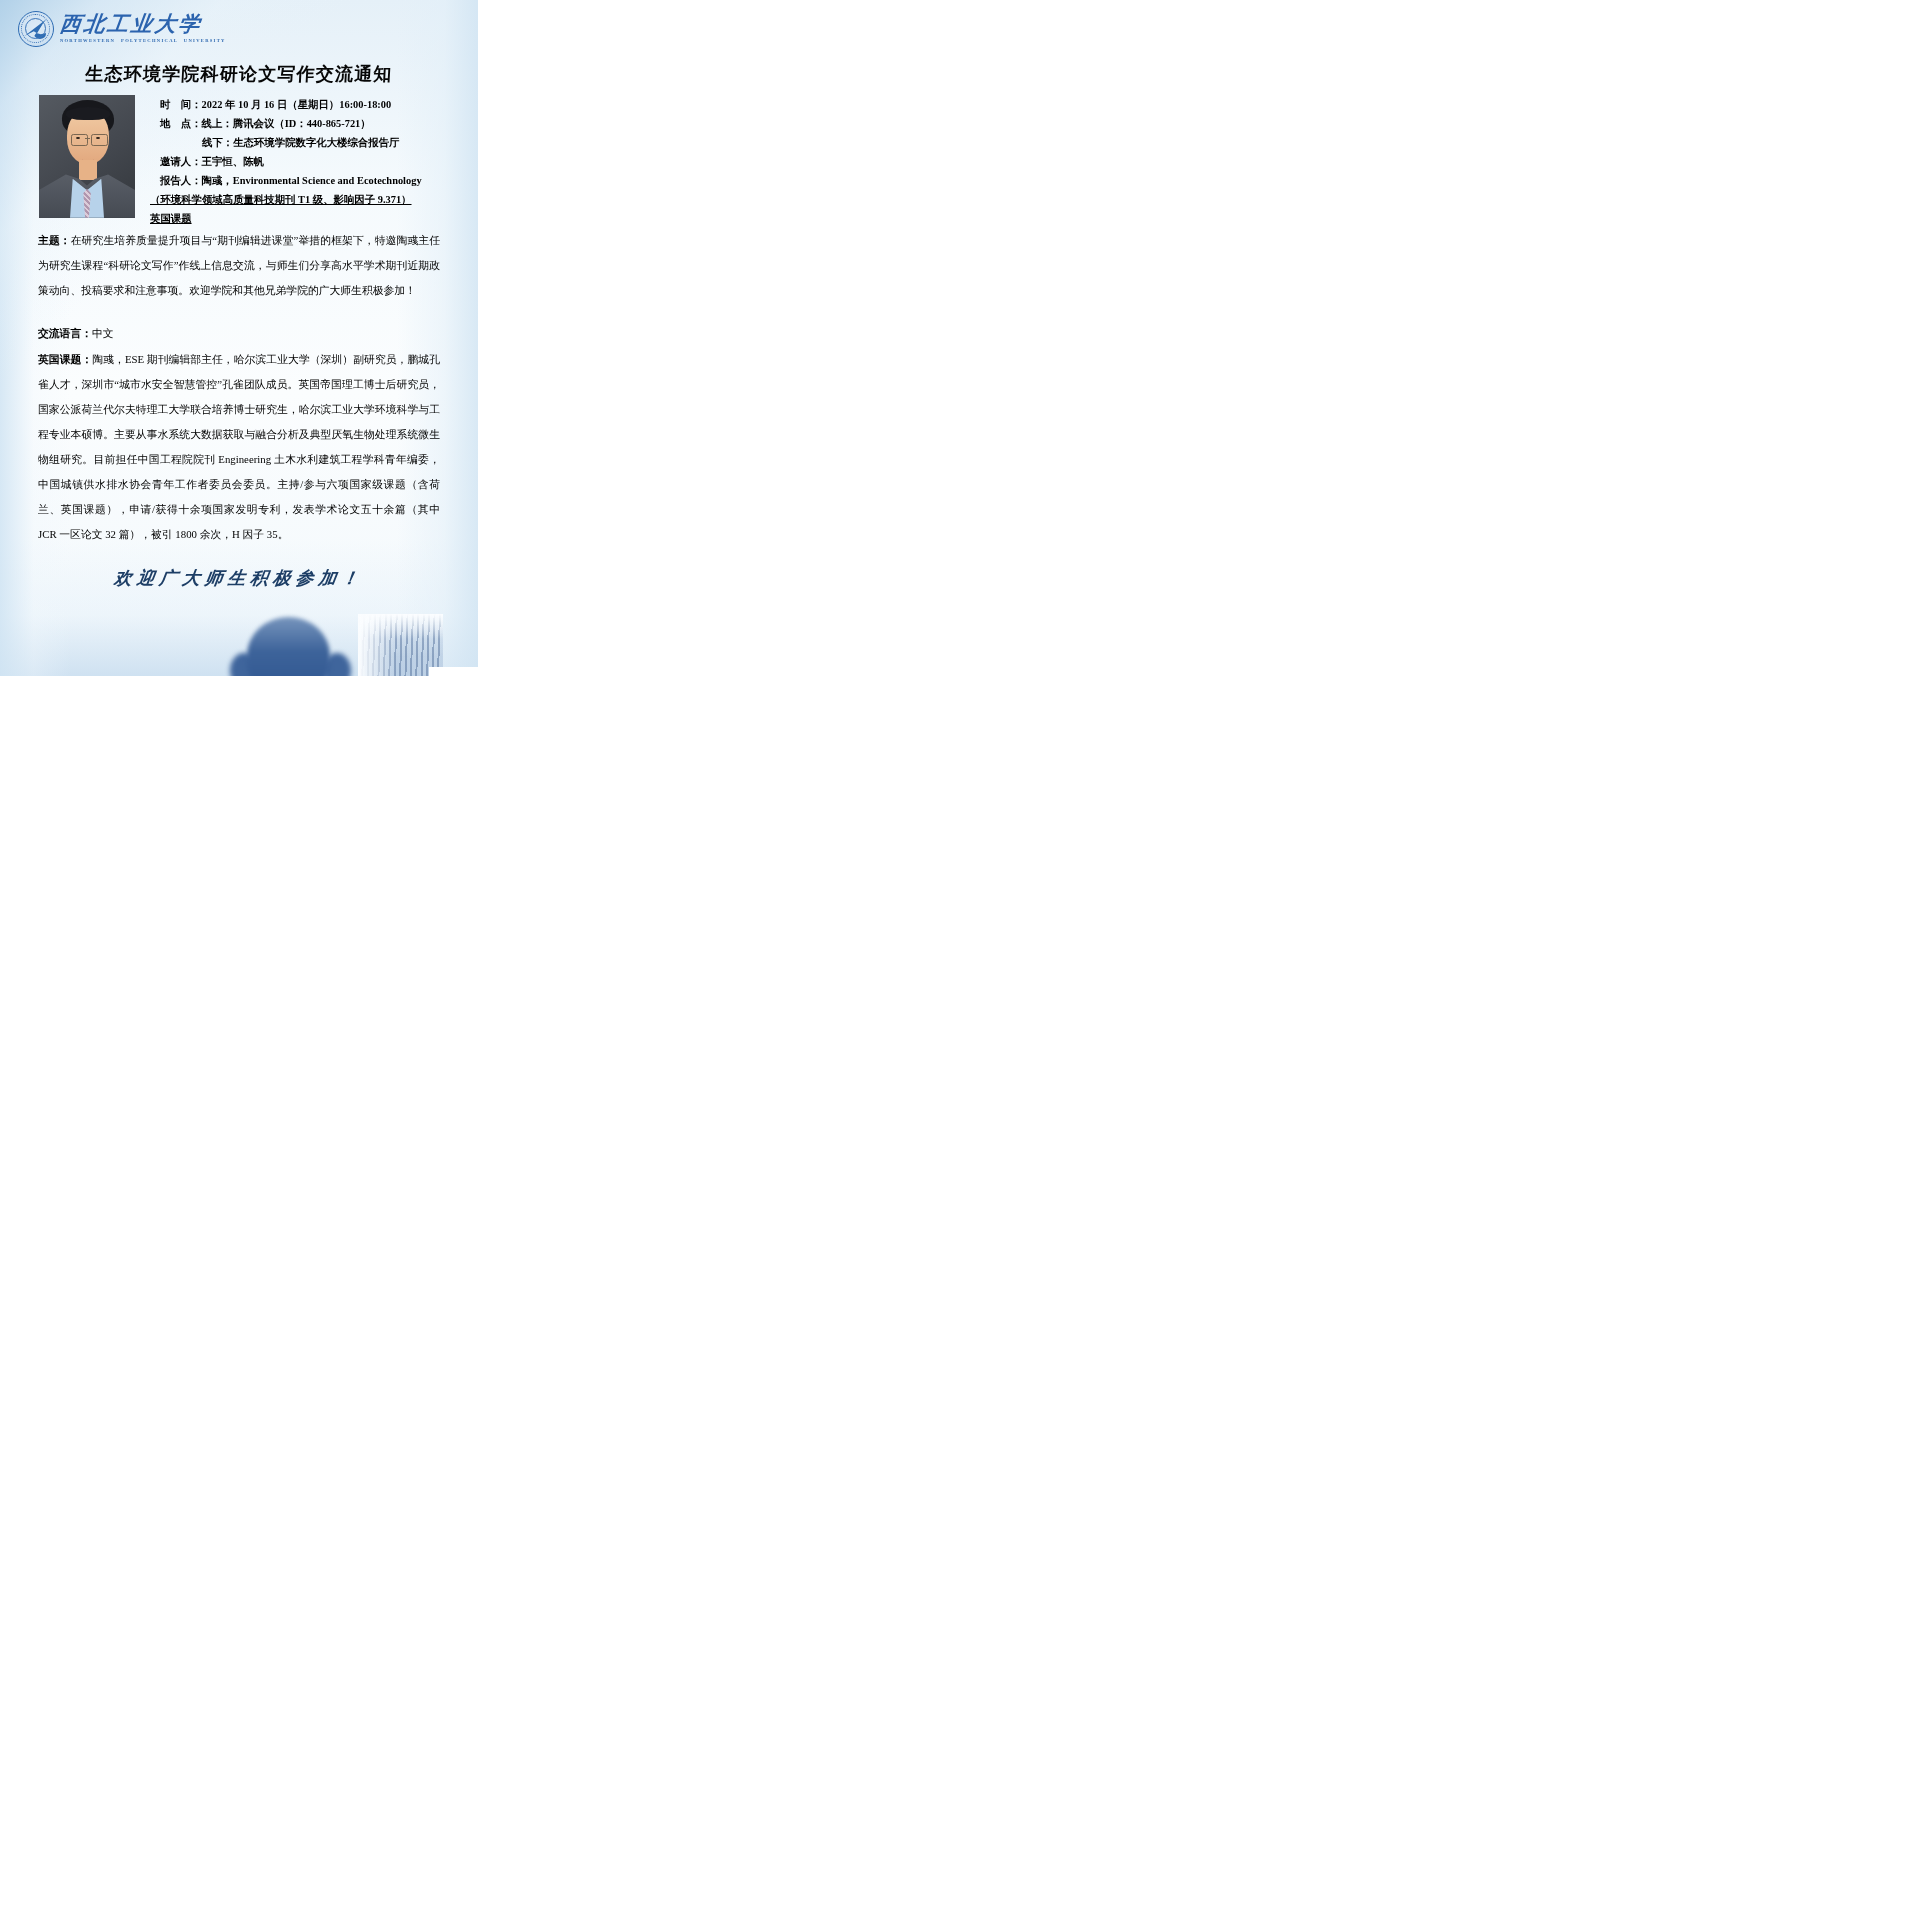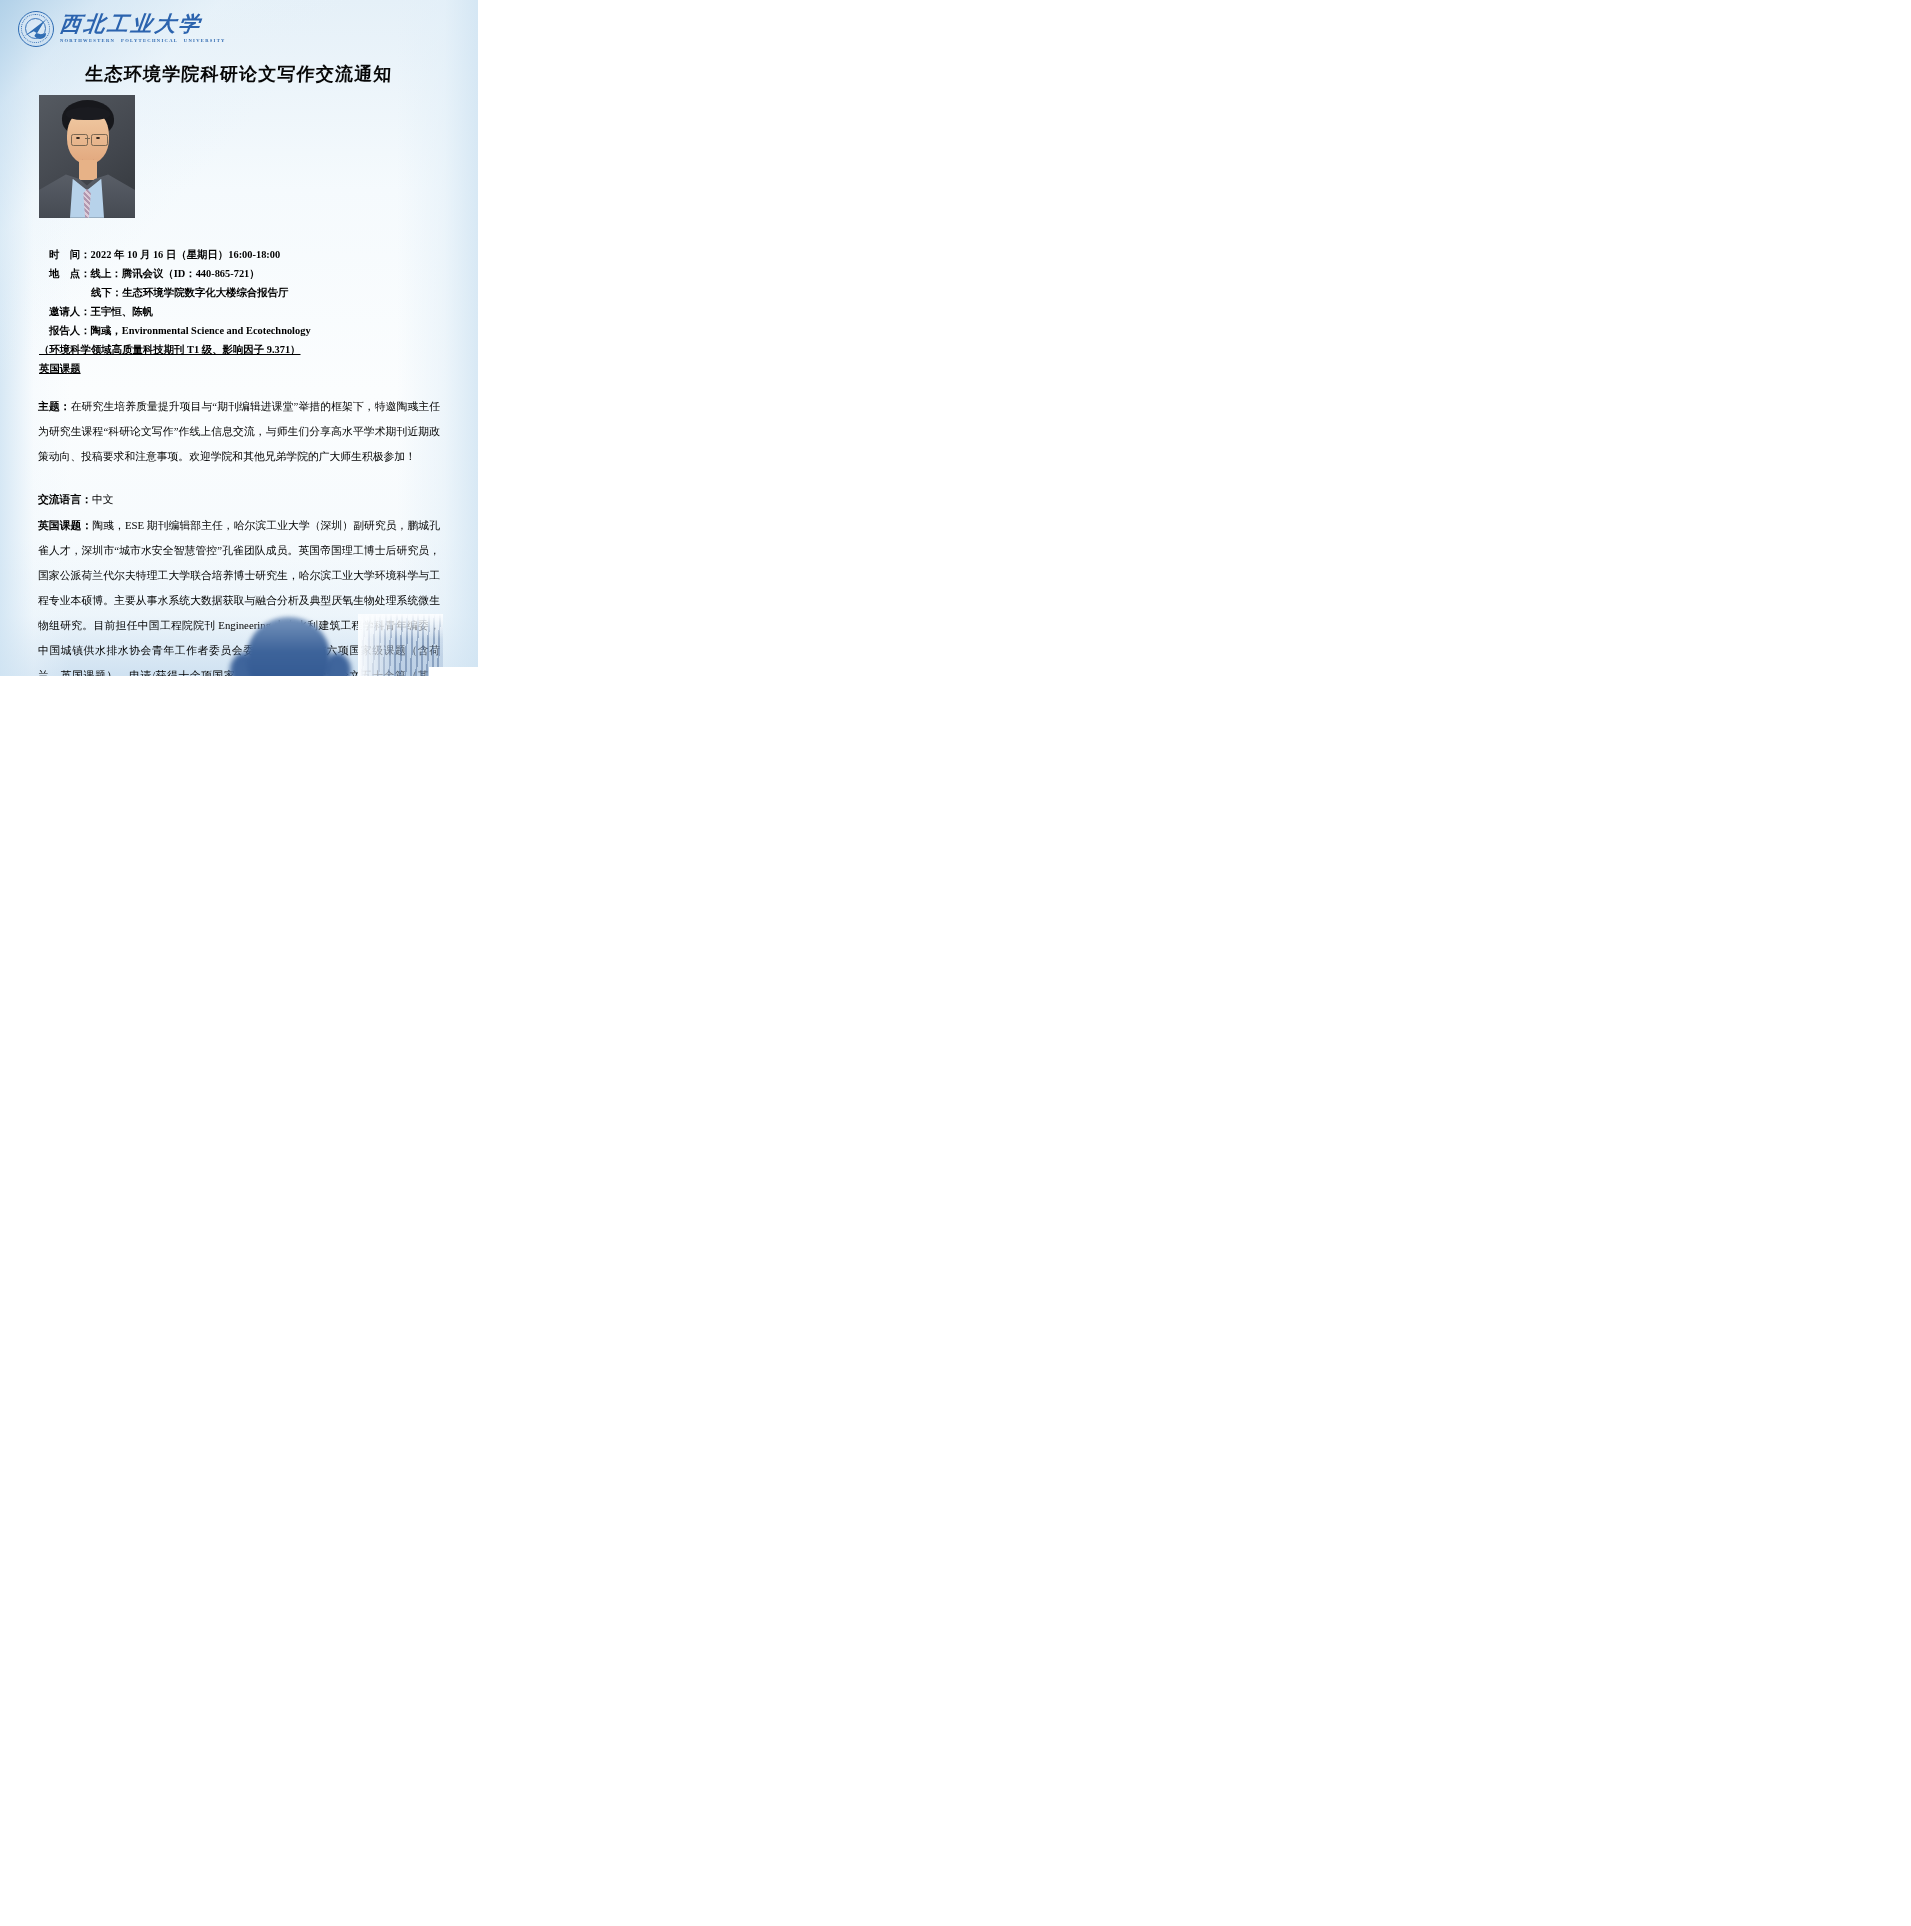--- a/index.html
+++ b/index.html
@@ -21,21 +21,21 @@
              clip-path:polygon(5% 92%, 92% 8%, 78% 30%, 55% 78%, 42% 68%);}
   .seal-wave{position:absolute;left:15.4px;top:21.6px;width:12.3px;height:6.2px;background:#2e6cb3;
              border-radius:0 0 60% 60% / 0 0 100% 100%;clip-path:polygon(0 45%, 18% 0, 55% 18%, 100% 0, 100% 100%, 0 100%);}
   .logo-text{display:flex;flex-direction:column;}
   .logo-cn{font-size:21px;line-height:1.0;font-weight:bold;font-style:italic;color:#2b63ae;
            letter-spacing:2.7px;transform:skewX(-7deg);white-space:nowrap;}
   .logo-en{margin-top:3.1px;font-size:4.6px;font-weight:bold;color:#2e68b0;letter-spacing:1.3px;
            word-spacing:3.5px;white-space:nowrap;}
   .title{margin-top:15.4px;text-align:center;font-size:18px;font-weight:bold;color:#070707;
          letter-spacing:1.2px;transform:skewX(-3deg);line-height:1.2;}
-  .info-section{display:flex;gap:27px;margin:9.2px 38px 0 39px;flex-direction:column;}
+  .info-section{display:flex;gap:15px;margin:9.2px 38px 0 39px;}
   .photo{position:relative;width:96px;height:123px;flex:none;overflow:hidden;
          background:linear-gradient(145deg,#555a61 0%,#43474e 55%,#33373c 100%);}
   .p-hair{position:absolute;top:5.4px;left:23px;width:52px;height:37px;background:#17181c;
           border-radius:52% 54% 46% 48%;}
   .p-face{position:absolute;top:14.6px;left:28px;width:42px;height:55px;
           background:linear-gradient(#f1cba4,#e2a87e);border-radius:48% 48% 46% 46%;}
   .p-fringe{position:absolute;top:12.3px;left:27px;width:44px;height:13px;background:#1a1b20;
             border-radius:50% 50% 40% 40%;}
   .p-glass{position:absolute;top:39px;width:14.6px;height:10px;border:1px solid #7a6752;border-radius:2.3px;}
   .p-glass.l{left:32px;} .p-glass.r{left:52px;}
@@ -52,21 +52,21 @@
   .p-tie{position:absolute;bottom:0;left:50%;transform:translateX(-50%);width:7.7px;height:29px;
          background:repeating-linear-gradient(45deg,#dccbd8 0 1.9px,#b096ae 1.9px 3.9px);
          clip-path:polygon(50% 0, 100% 16%, 74% 100%, 26% 100%, 0 16%);}
   .info-lines{flex:1;padding-left:10px;font-weight:bold;font-size:10.4px;line-height:19px;color:#000;}
   .info-line{white-space:nowrap;}
   .info-line .lab{font-weight:bold;}
   .indent{padding-left:42px;}
   .outdent{margin-left:-10px;text-decoration:underline;}
   .para{margin:0 38px;font-size:10.8px;line-height:25px;color:#000;text-align:justify;text-justify:inter-ideograph;}
   .para .lab{font-weight:bold;}
-  .topic{margin-top:16px;}
+  .topic{margin-top:0;}
   .language{margin-top:18px;}
   .bio{margin-top:1.5px;}
   .closing{margin-top:20px;text-align:center;font-size:17.7px;line-height:23px;font-weight:bold;
            font-style:italic;color:#1d3e66;letter-spacing:5px;transform:skewX(-8deg);}
   .footer-art{position:absolute;left:0;bottom:0;width:100%;height:92px;pointer-events:none;}
   .statue-dome{position:absolute;left:247px;bottom:-17.7px;width:83px;height:77px;
                background:linear-gradient(180deg,#7795bd 0%,#3d639a 45%,#2f5690 100%);
                border-radius:50% 50% 40% 40%;filter:blur(1.9px);}
   .statue-wing{position:absolute;bottom:-11.6px;width:28px;height:35px;background:#3f659c;
                border-radius:50%;filter:blur(2.7px);}

